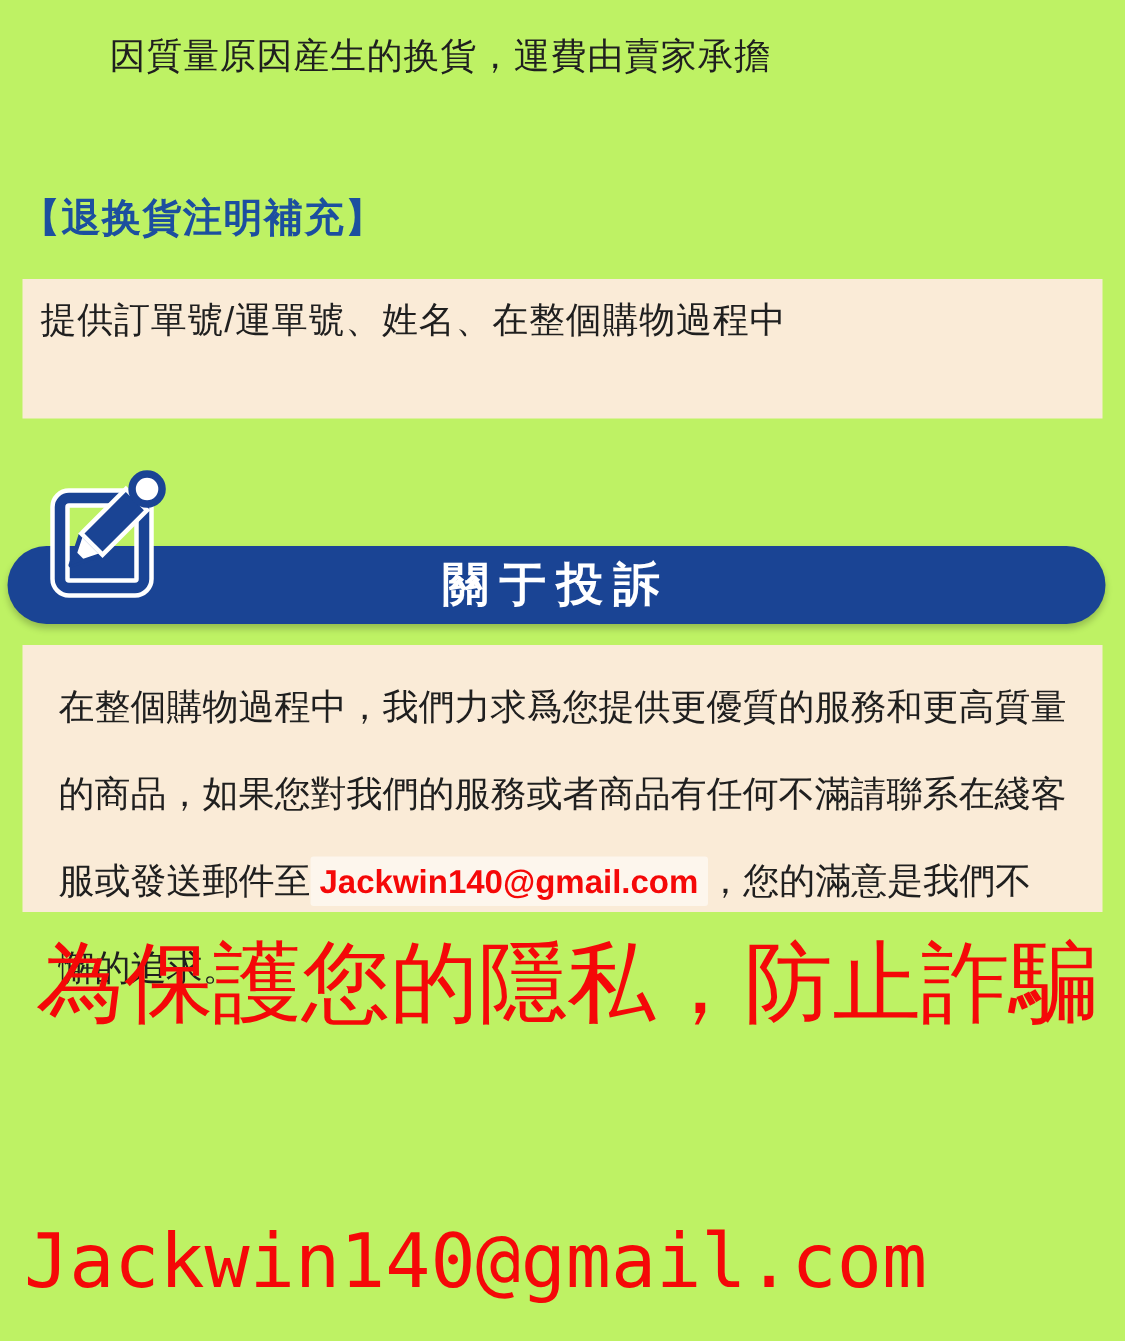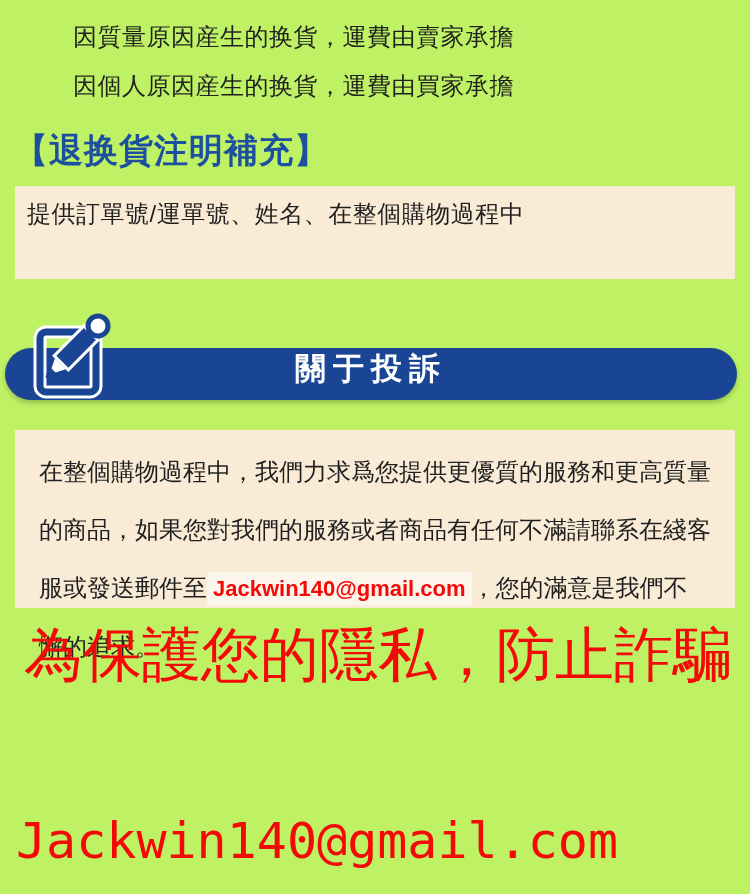--- a/index.html
+++ b/index.html
@@ -12,32 +12,32 @@
   html,body{margin:0;padding:0;background:#fff;}
   .page{
     position:relative;width:750px;height:894px;background:#bef264;overflow:hidden;
     font-family:"Liberation Sans","DejaVu Sans",sans-serif;color:var(--text);
   }
   .intro-line{position:absolute;left:73px;font-size:24px;letter-spacing:0.5px;white-space:nowrap;}
   .intro-1{top:21px;}
   .intro-2{top:70px;}
   .section-heading{
     position:absolute;left:14px;top:128px;margin:0;
-    font-size:34px;font-weight:700;color:var(--heading-blue);
+    font-size:26px;font-weight:700;color:var(--heading-blue);
     letter-spacing:1px;white-space:nowrap;
   }
   .cream-box{
     position:absolute;left:15px;width:720px;background:var(--cream);box-sizing:border-box;
   }
   .box1{top:186px;height:93px;padding:8px 12px;font-size:24px;line-height:39px;letter-spacing:0.5px;}
   .box1 div{white-space:nowrap;}
   .banner{
-    position:absolute;left:5px;top:348px;width:732px;height:52px;
+    position:absolute;left:5px;top:364px;width:732px;height:52px;
     background:var(--banner-blue);border-radius:27px;
-    display:flex;justify-content:center;
+    display:flex;align-items:center;justify-content:center;
     box-shadow:0 3px 5px rgba(0,0,0,0.22);
   }
   .banner-title{color:#ffffff;font-size:31px;font-weight:700;letter-spacing:7px;}
   .banner-icon{position:absolute;left:24px;top:306px;width:94px;height:96px;}
   .pad-stroke{stroke:var(--banner-blue);}
   .pencil-body{fill:var(--banner-blue);}
   .pencil-eraser{stroke:var(--banner-blue);}
   .pencil-tip{stroke:var(--banner-blue);}
   .pencil-point{fill:var(--banner-blue);}
   .box2{top:430px;height:178px;padding:13px 24px;}
@@ -54,21 +54,20 @@
     font-family:"DejaVu Sans Mono","Liberation Mono",monospace;white-space:nowrap;
     letter-spacing:0;
   }
 </style>
 </head>
 <body>
 
 <div class="page">
 
   <div class="intro-line intro-1">因質量原因産生的换貨，運費由賣家承擔</div>
-  <div class="intro-line intro-2">因個人原因産生的换貨，運費由買家承擔</div>
 
   <h2 class="section-heading">【退换貨注明補充】</h2>
 
   <div class="cream-box box1">
     <div>提供訂單號/運單號、姓名、在整個購物過程中</div>
   </div>
 
   <div class="banner">
     <span class="banner-title">關于投訴</span>
   </div>

